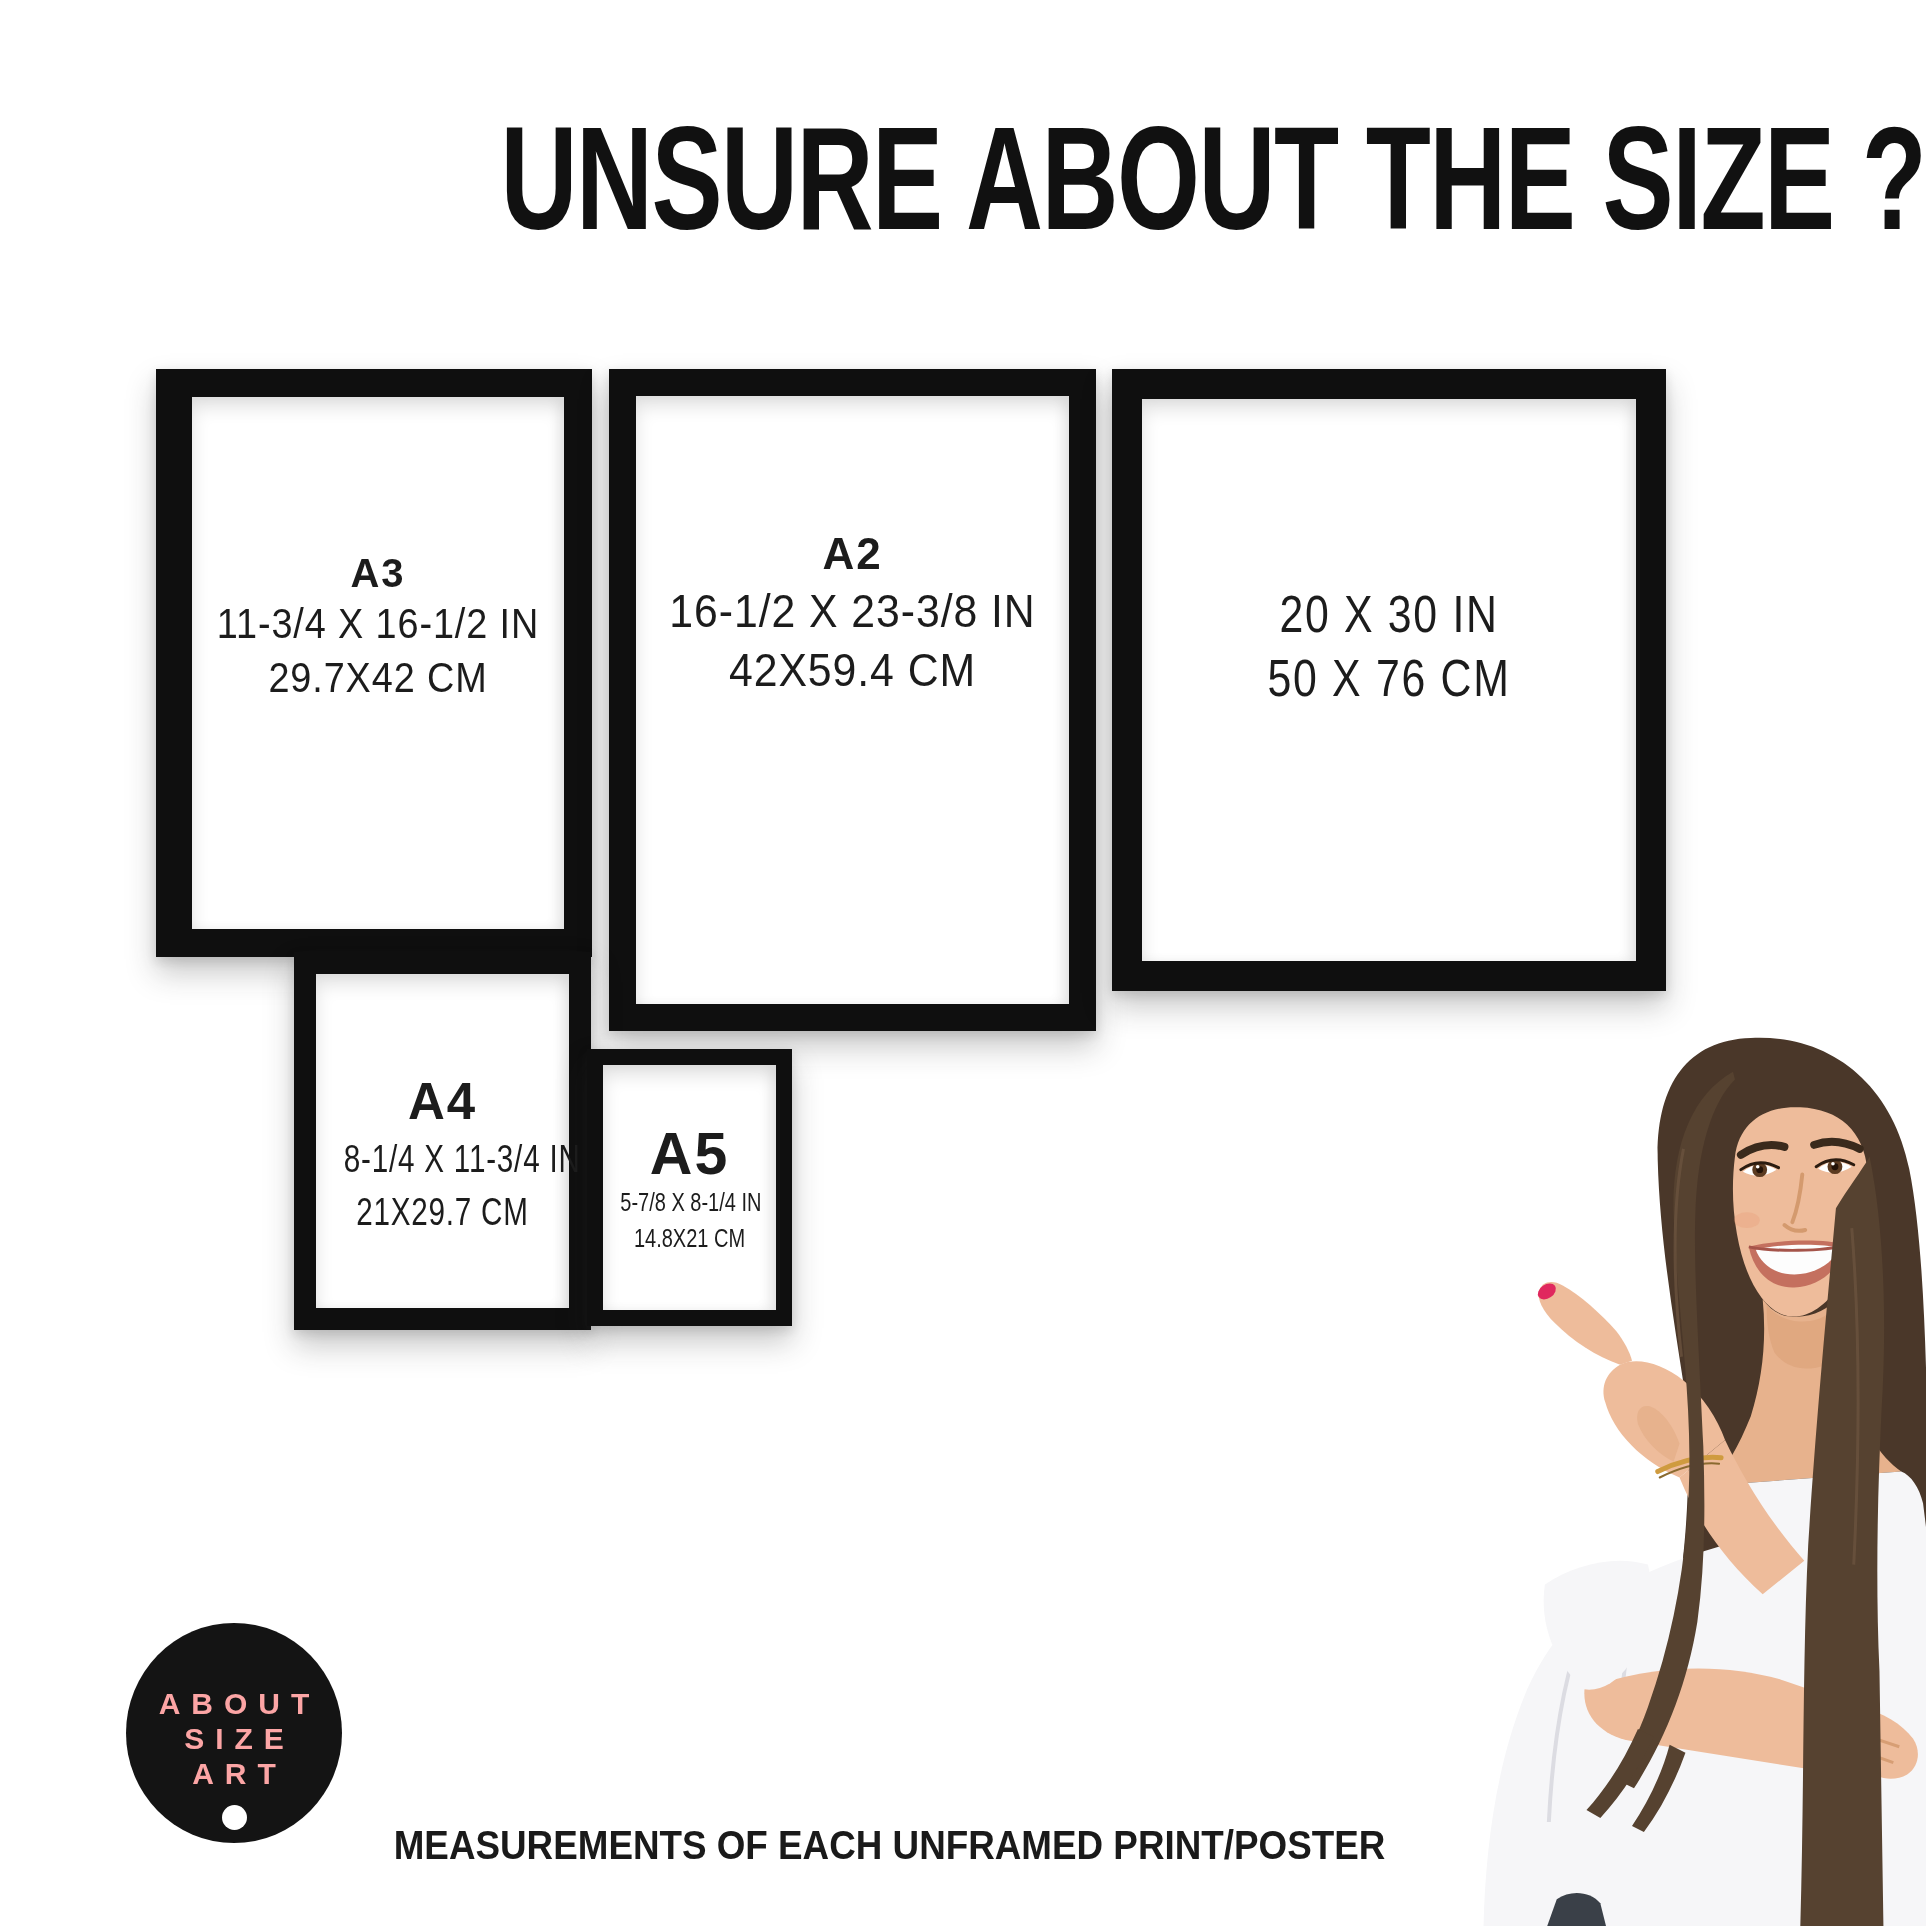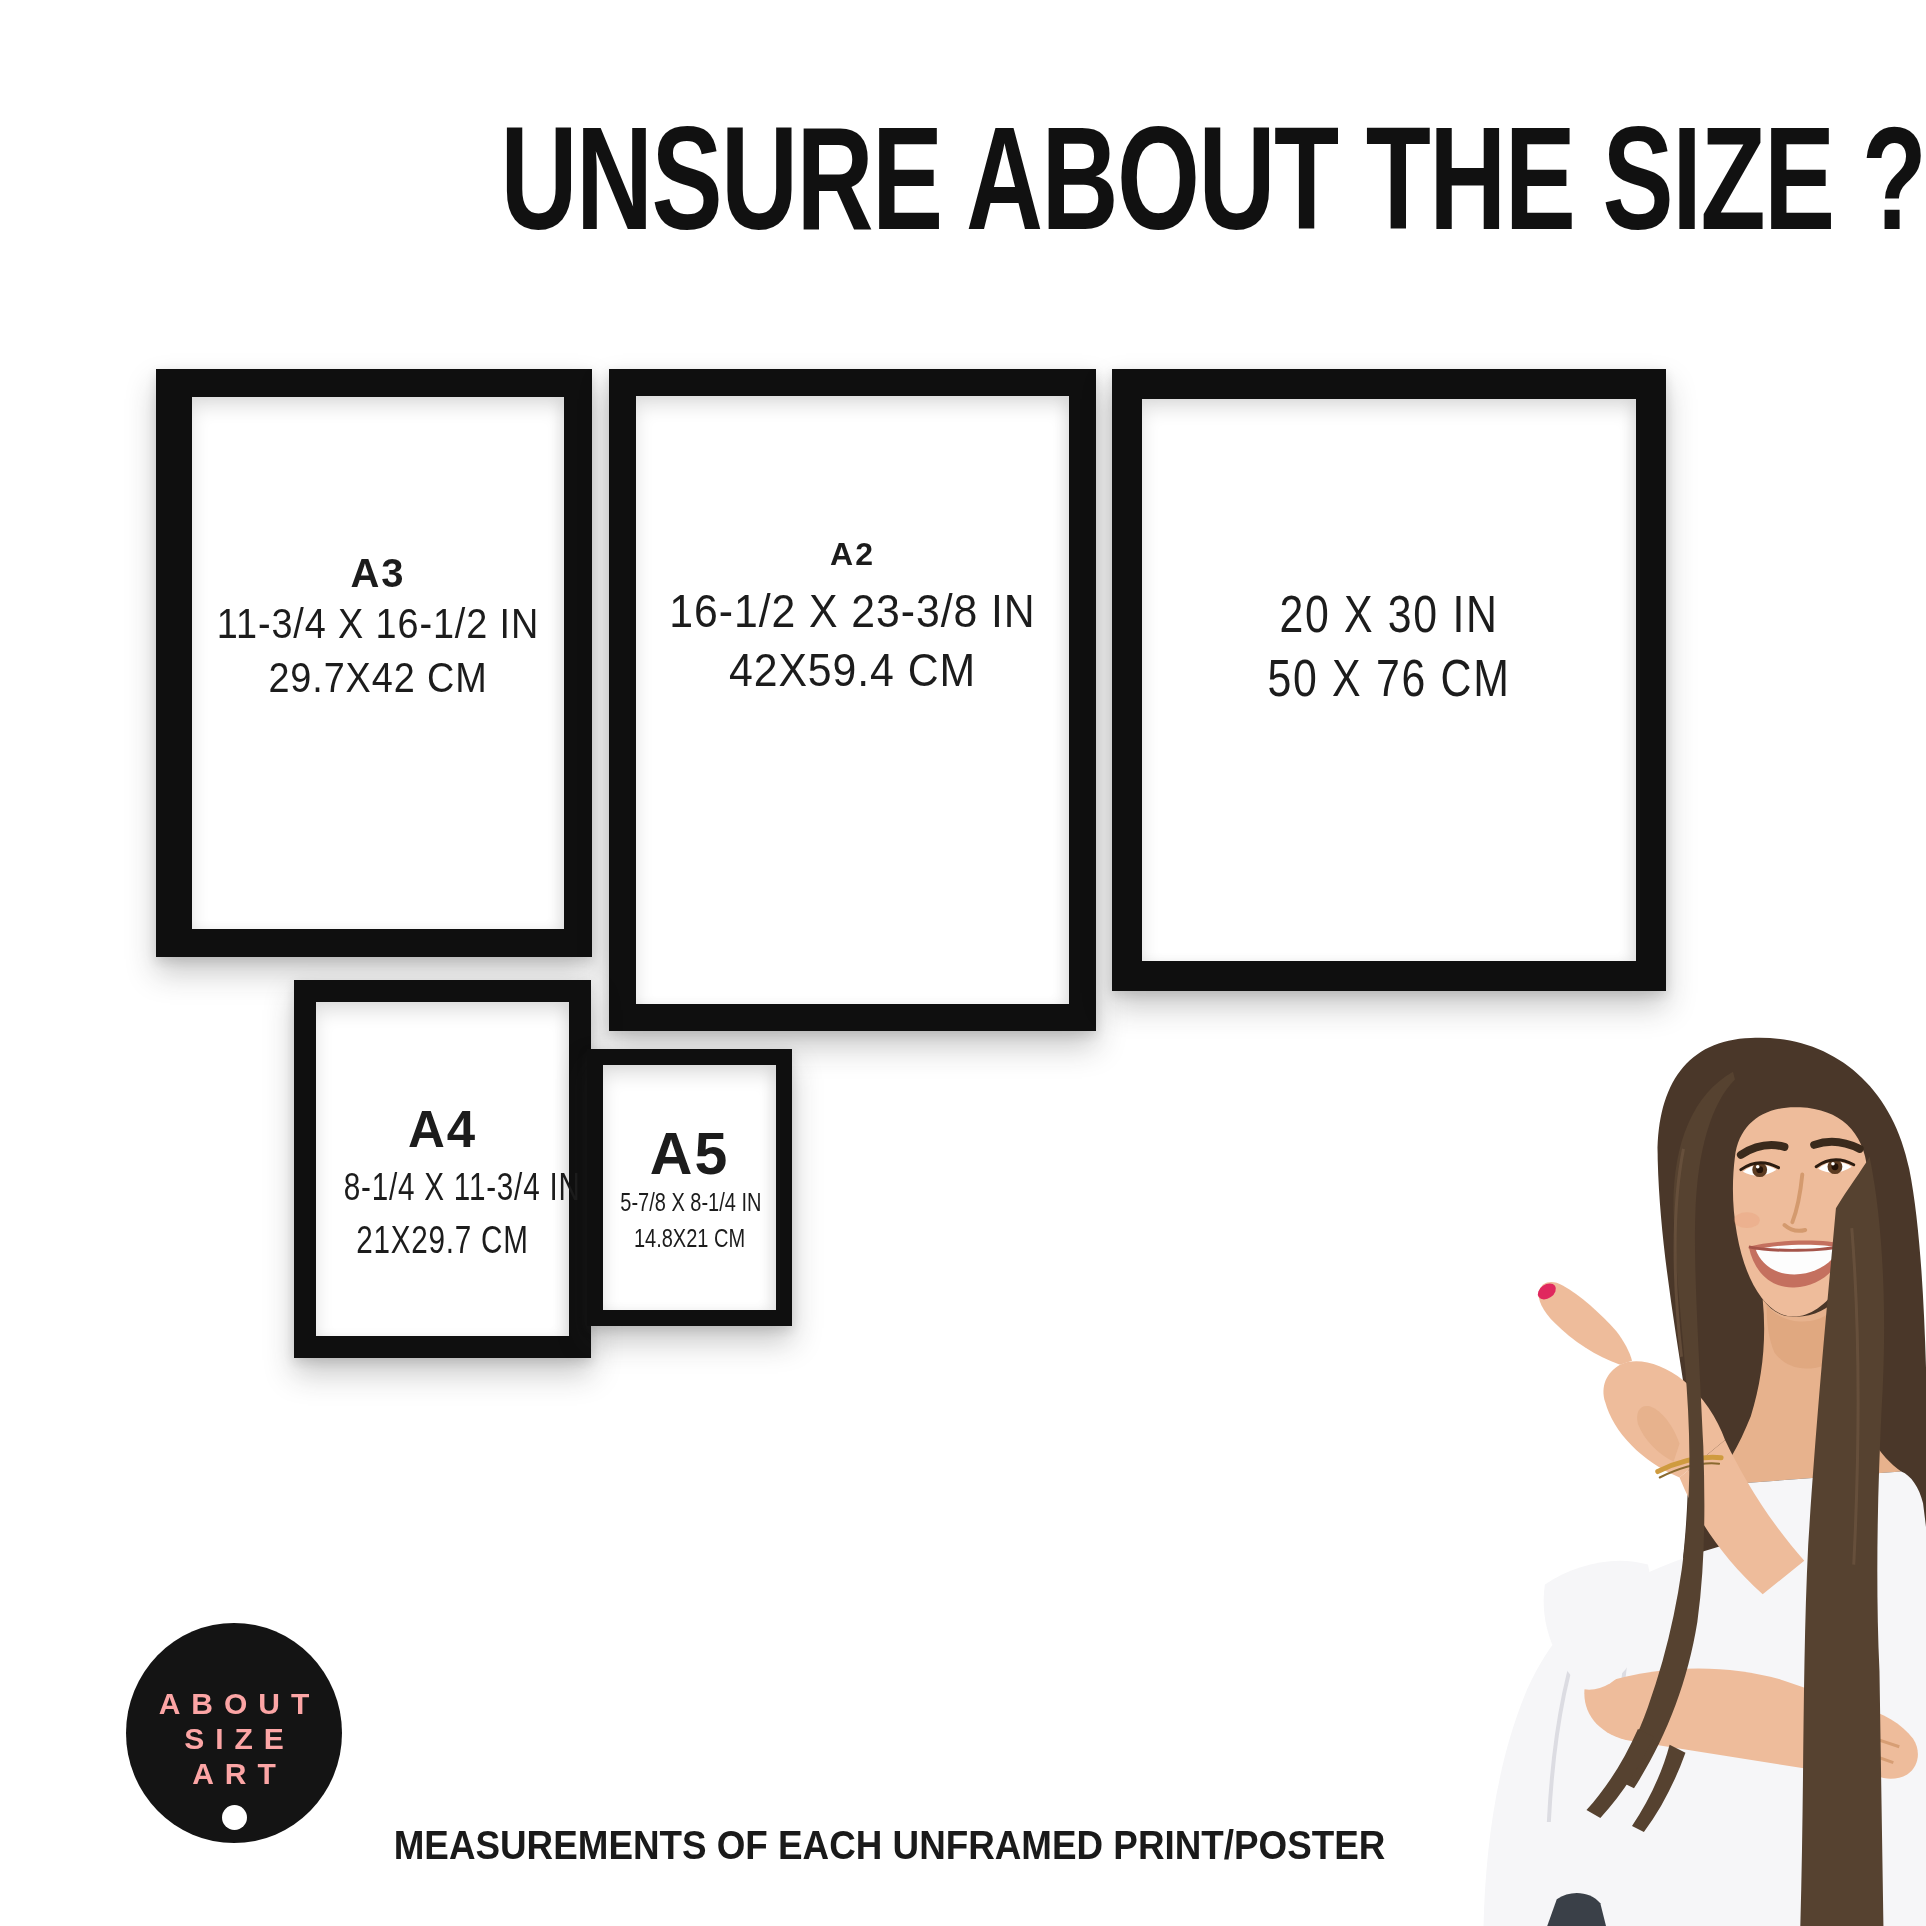--- a/index.html
+++ b/index.html
@@ -13,33 +13,33 @@
          transform:scaleX(.73);transform-origin:50% 50%;}
 
   
   .frame{position:absolute;background:#0f0f0f;
          box-shadow:0 16px 28px rgba(40,40,40,.25), 0 4px 10px rgba(40,40,40,.14);}
   .mat{position:absolute;background:#ffffff;
        box-shadow:inset 0 10px 18px rgba(0,0,0,.12), inset -6px 0 12px rgba(0,0,0,.05);}
   .f-a3{left:156px;top:369px;width:436px;height:588px;}  .f-a3 .mat{inset:28px;margin-left:8px;}
   .f-a2{left:609px;top:369px;width:487px;height:662px;}  .f-a2 .mat{inset:27px;}
   .f-2030{left:1112px;top:369px;width:554px;height:622px;} .f-2030 .mat{inset:30px;}
-  .f-a4{left:294px;top:980px;width:297px;height:378px;}  .f-a4 .mat{inset:22px;}
+  .f-a4{left:294px;top:952px;width:297px;height:378px;}  .f-a4 .mat{inset:22px;}
   .f-a5{left:587px;top:1049px;width:205px;height:277px;} .f-a5 .mat{inset:16px;}
 
   .ftext{position:absolute;left:0;right:0;text-align:center;color:#1c1c1c;}
   .flabel{font-weight:bold;white-space:nowrap;}
   .fin,.fcm{font-weight:normal;white-space:nowrap;transform-origin:50% 50%;}
 
   .f-a3 .ftext{top:152px;}
   .f-a3 .flabel{font-size:40px;line-height:48px;letter-spacing:2px;}
   .f-a3 .fin,.f-a3 .fcm{font-size:42px;line-height:54px;letter-spacing:1px;transform:scaleX(.90);}
 
   .f-a2 .ftext{top:130px;}
-  .f-a2 .flabel{font-size:32px;line-height:56px;letter-spacing:2px;}
+  .f-a2 .flabel{font-size:44px;line-height:56px;letter-spacing:2px;}
   .f-a2 .fin,.f-a2 .fcm{font-size:46px;line-height:59px;letter-spacing:1px;transform:scaleX(.93);}
 
   .f-2030 .ftext{top:184px;}
   .f-2030 .fin,.f-2030 .fcm{font-size:51px;line-height:64px;letter-spacing:2px;transform:scaleX(.84);}
 
   .f-a4 .ftext{top:97px;}
   .f-a4 .flabel{font-size:51px;line-height:62px;letter-spacing:2px;}
   .f-a4 .fin,.f-a4 .fcm{font-size:38px;line-height:53px;letter-spacing:1px;transform:scaleX(.78);}
 
   .f-a5 .ftext{top:60px;}

